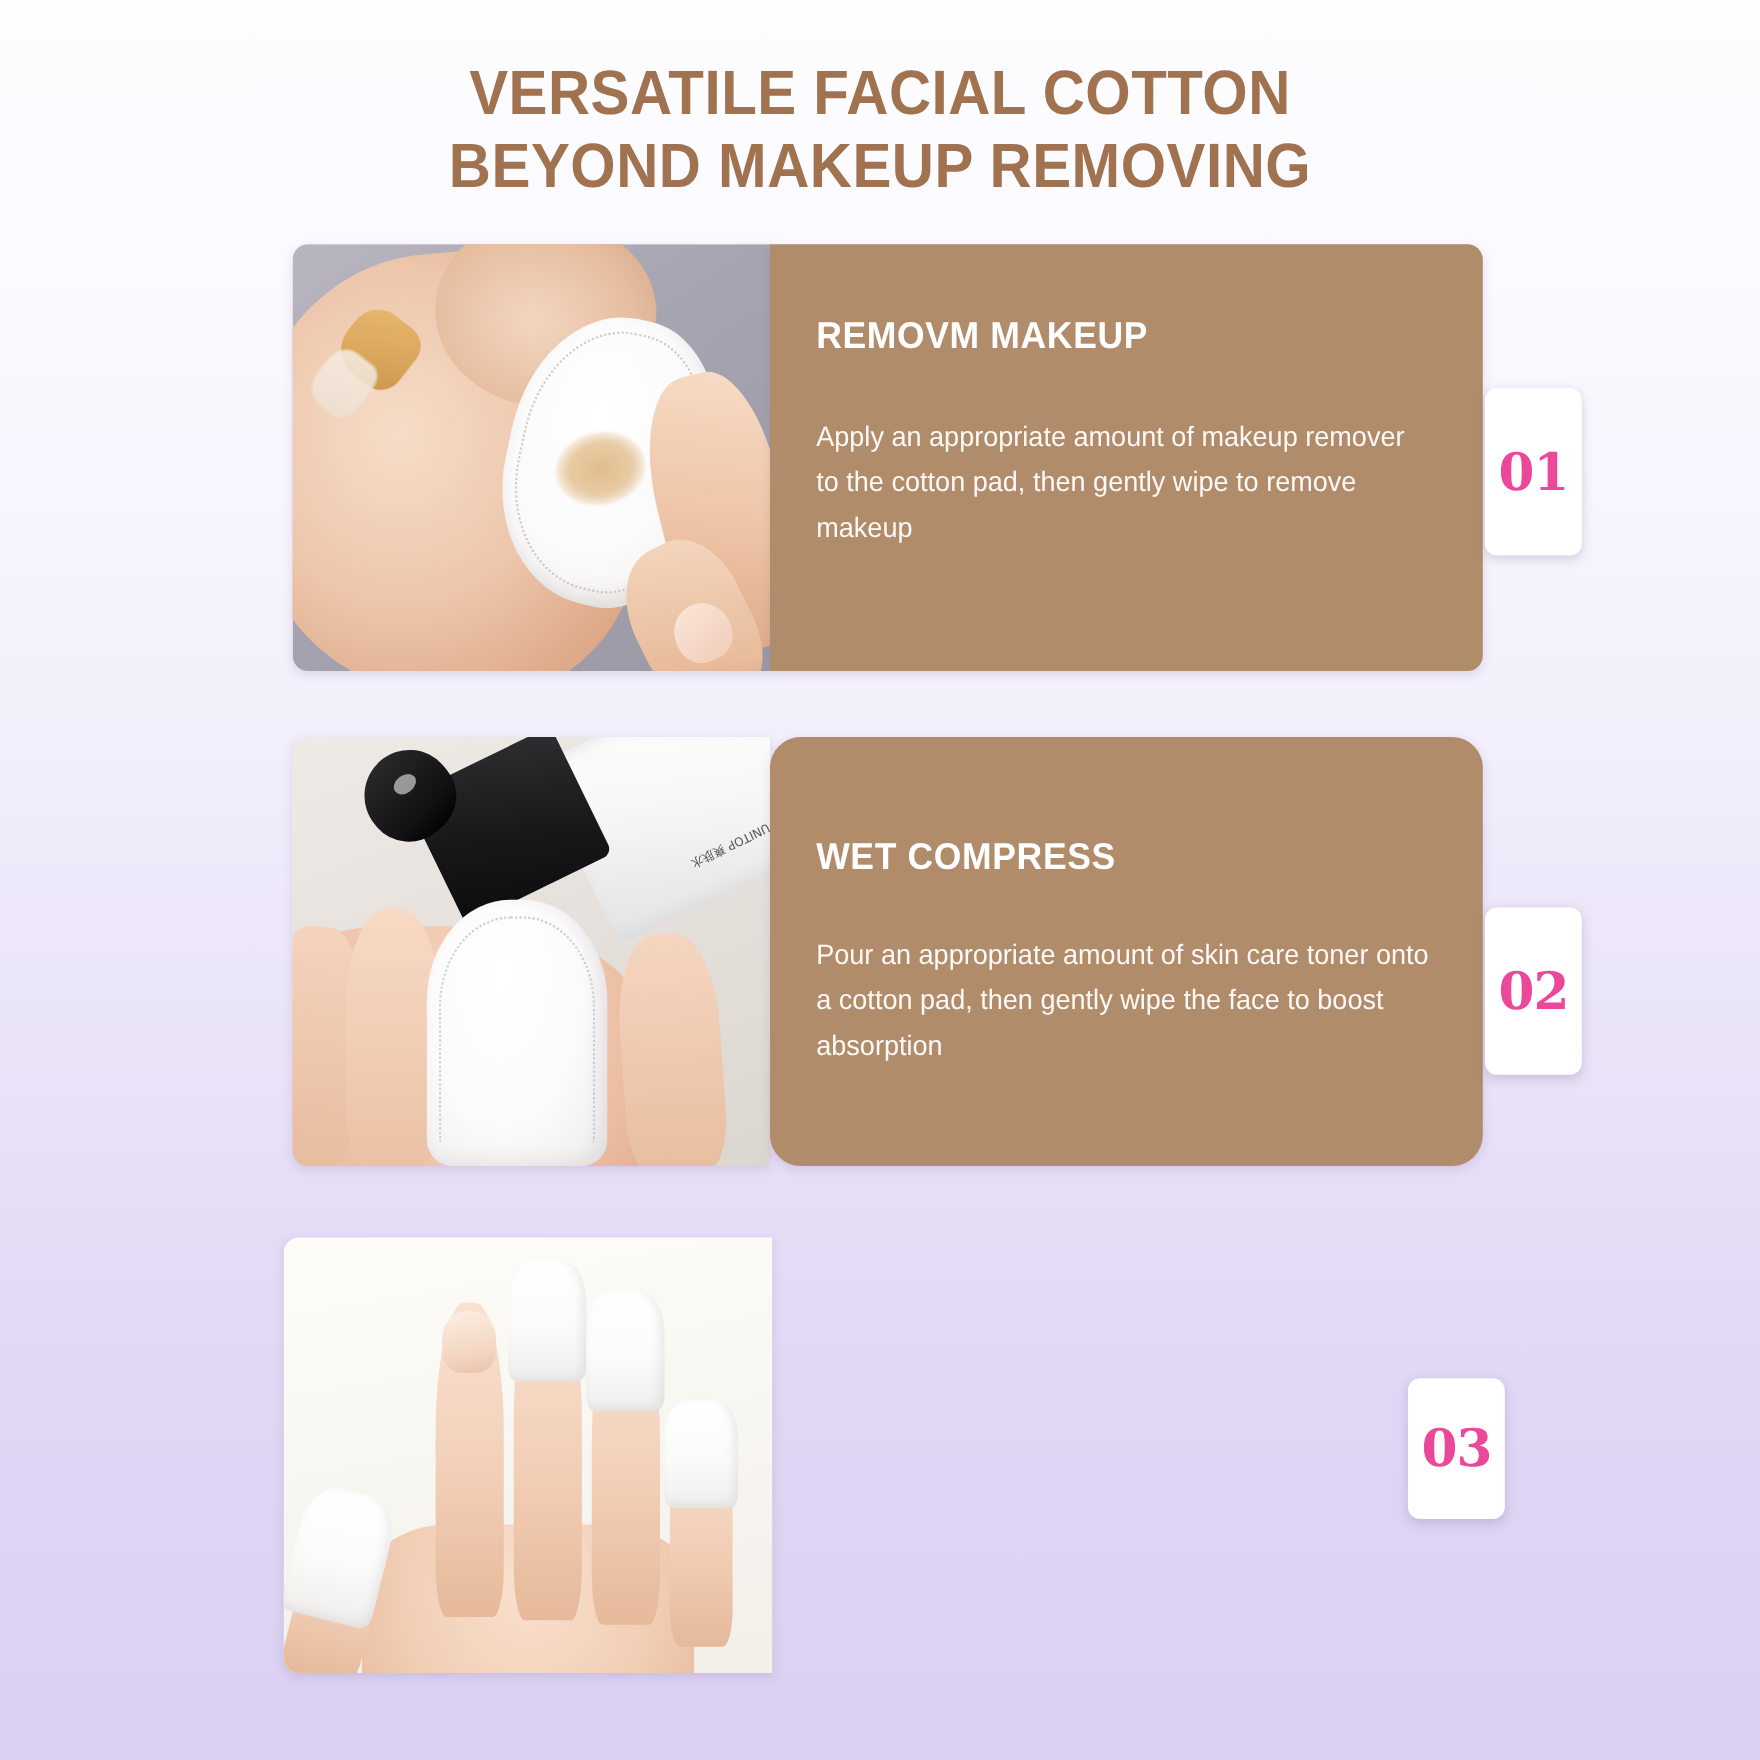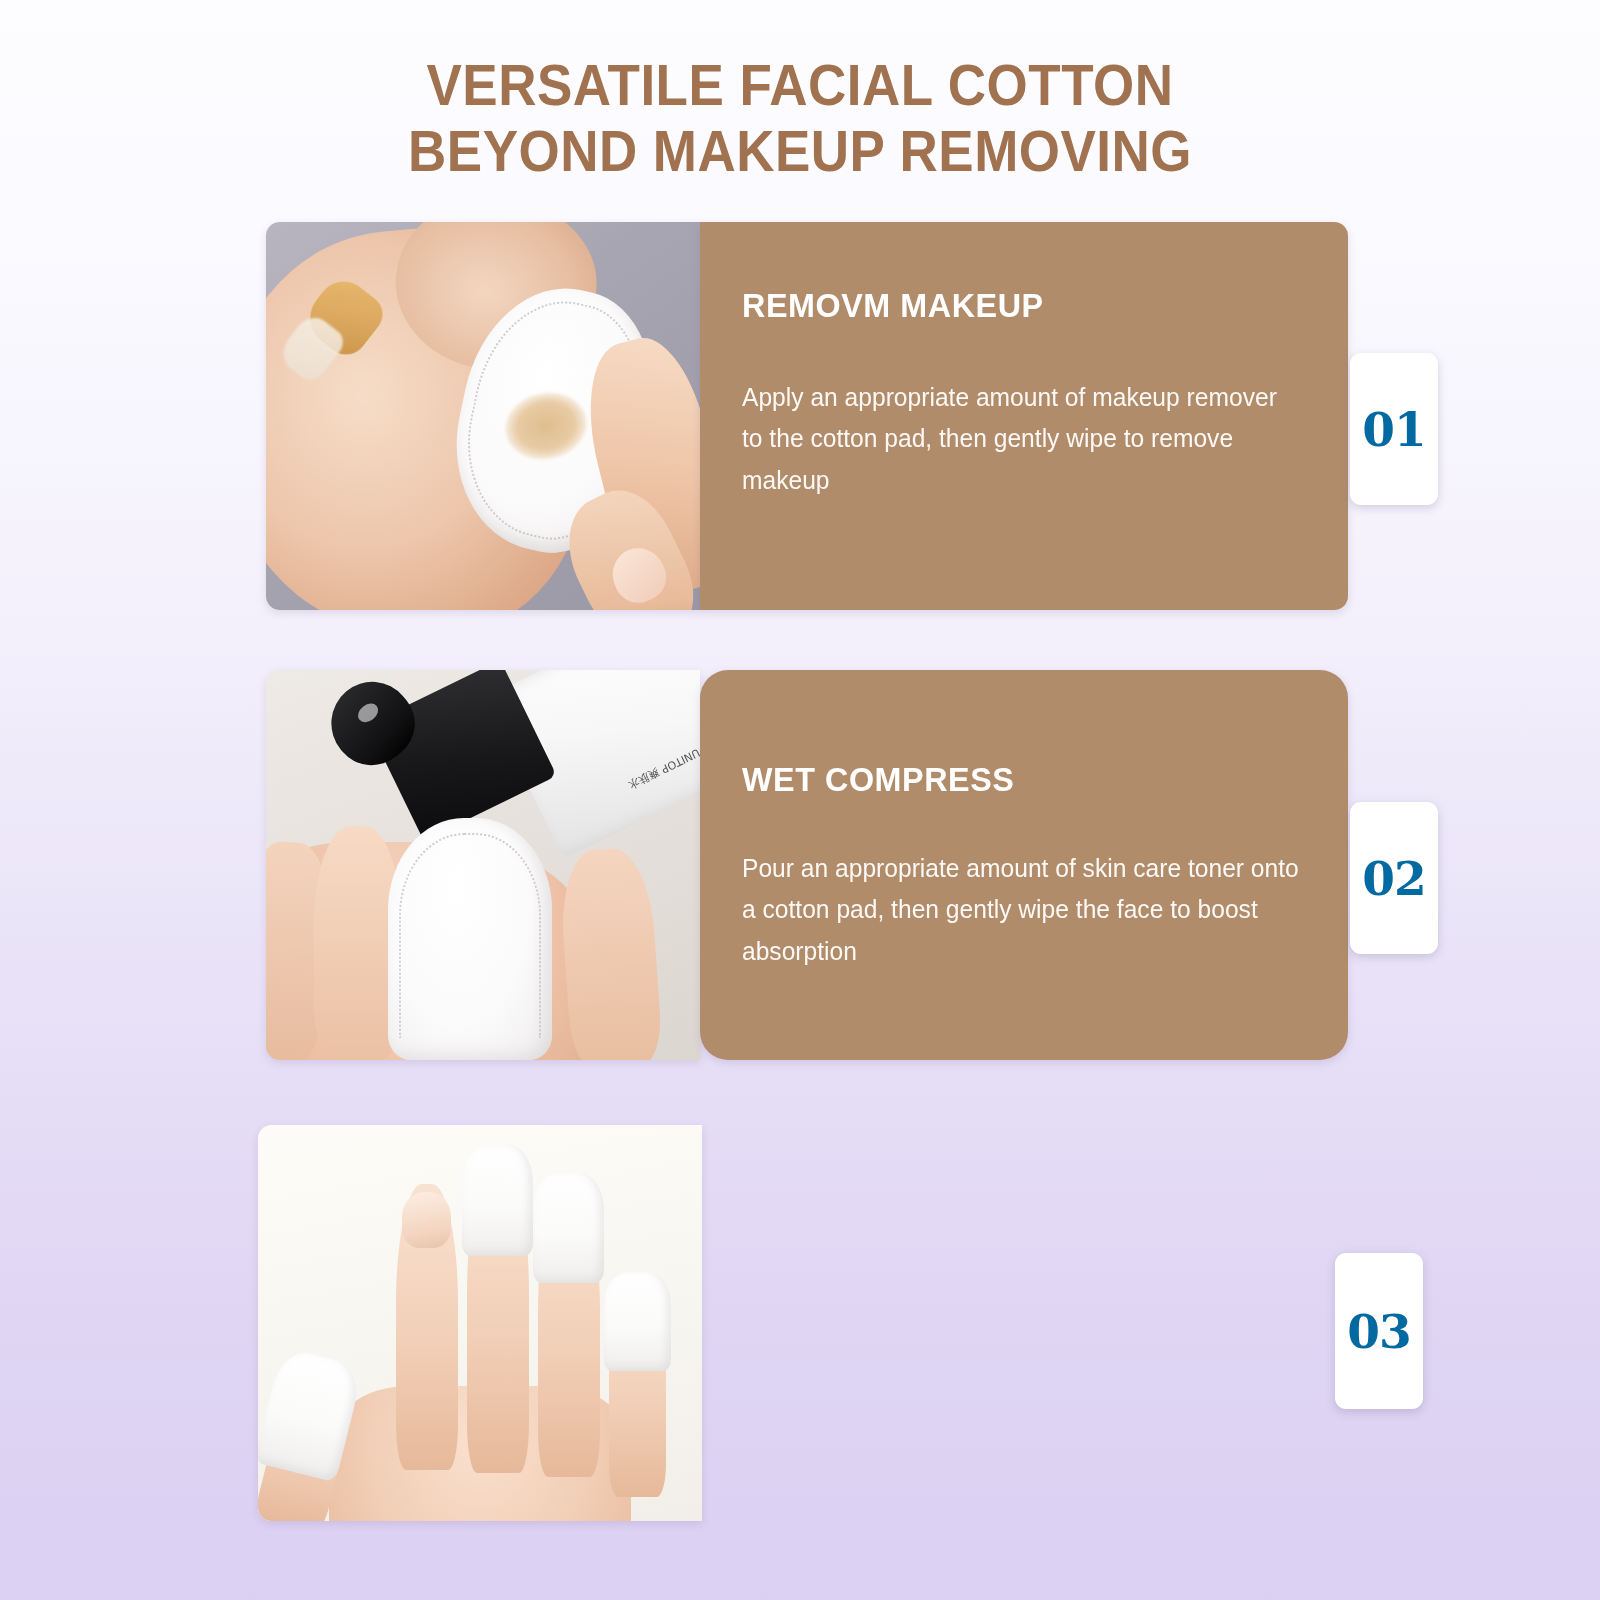--- a/index.html
+++ b/index.html
@@ -69,21 +69,21 @@
 
   
   .badge {
     position:absolute;
     background:#ffffff;
     border-radius:11px;
     box-shadow:0 3px 10px rgba(110,95,140,0.26);
     display:flex; align-items:center; justify-content:center;
   }
   .badge span {
-    color:#0369a1;
+    color:#ec4899;
     font-family:"DejaVu Serif", serif;
     font-weight:bold;
     font-size:47px;
     letter-spacing:-1px;
   }
 
   
   .p1-bg {
     position:absolute; inset:0;
     background:linear-gradient(145deg,#b9b5c0 0%,#a8a5b2 40%,#9b98a6 100%);
@@ -299,21 +299,21 @@
     <div class="p2-f2"></div>
     <div class="p2-f3"></div>
     <div class="p2-pad"></div>
   </div>
 
   <div class="panel" style="left:434px; width:648px; height:390px;border-radius:28px;">
     <div class="panel-heading" style="left:42px; top:90px;">WET COMPRESS</div>
     <div class="panel-body" style="left:42px; top:178px; width:578px;">Pour an appropriate amount of skin care toner onto a cotton pad, then gently wipe the face to boost absorption</div>
   </div>
 
-  <div class="badge" style="left:1084px; top:132px; width:88px; height:152px;">
+  <div class="badge" style="left:1084px; top:155px; width:88px; height:152px;">
     <span>02</span>
   </div>
 </div>
 
 <div class="card" style="left:258px; top:1125px; width:1165px; height:398px;">
 
   <div class="photo" style="width:444px; height:396px;">
     <div class="p3-bg"></div>
     <div class="p3-palm"></div>
 
@@ -327,16 +327,16 @@
     <div class="p3-cap" style="left:62%; top:12%; width:16%; height:28%;"></div>
 
     <div class="p3-finger" style="left:79%; top:42%; width:13%; height:52%;"></div>
     <div class="p3-cap" style="left:78%; top:37%; width:15%; height:25%;"></div>
 
     <div class="p3-finger" style="left:3%; top:62%; width:16%; height:40%; transform:rotate(14deg);"></div>
     <div class="p3-cap" style="left:2%; top:58%; width:19%; height:30%; transform:rotate(14deg);"></div>
   </div>
 
 
-  <div class="badge" style="left:1077px; top:128px; width:88px; height:156px;">
+  <div class="badge" style="left:1022px; top:128px; width:88px; height:128px;">
     <span>03</span>
   </div>
 </div>
 
 </body></html>

